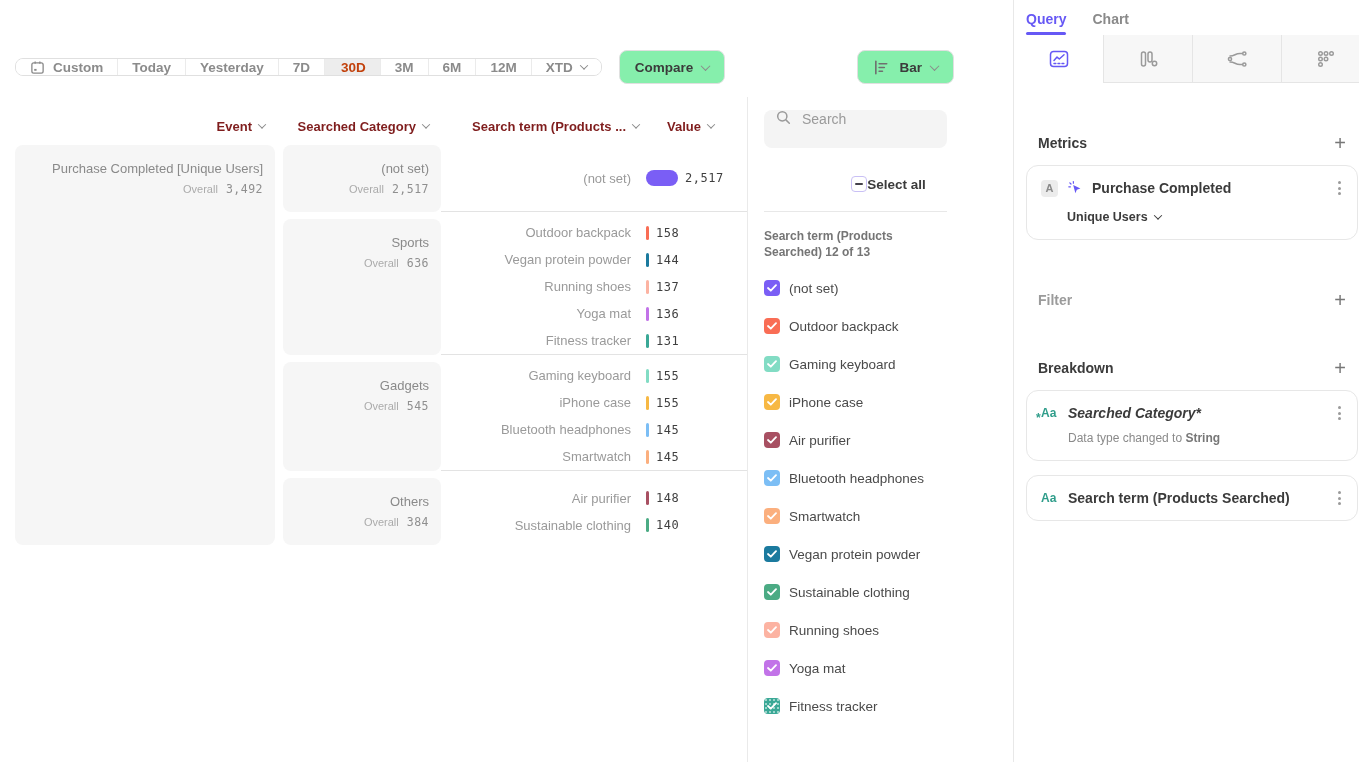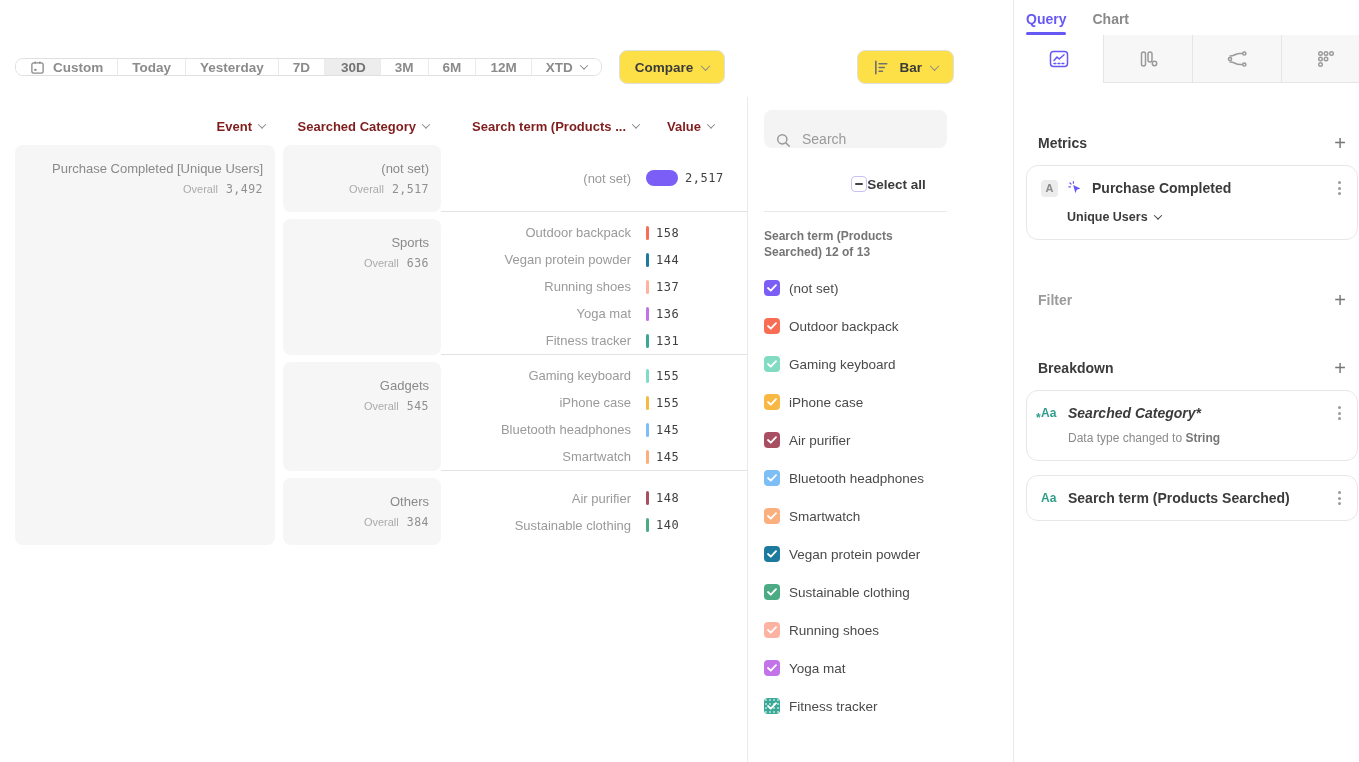--- a/index.html
+++ b/index.html
@@ -10,22 +10,22 @@
     -webkit-font-smoothing:antialiased;
   }
   .app { display:flex; width:1359px; height:762px; }
 
   
   .left { width:1013px; display:flex; flex-direction:column; }
   .toolbar { display:flex; align-items:center; margin-top:50px; padding:0 59px 0 15px; height:34px; flex:0 0 auto; }
   .seg-group { display:flex; align-items:stretch; height:18px; border:1px solid #e0e0e0; border-radius:8px; overflow:hidden; background:#fff; }
   .seg { display:flex; align-items:center; gap:8px; padding:0 14px; font-size:13.5px; font-weight:600; color:#8b8b8b; background:#fff; border:none; border-right:1px solid #ebebeb; cursor:pointer; font-family:inherit; }
   .seg:last-child { border-right:none; }
-  .seg.active { background:#ededed; color:#737373;padding-left:16px; }
-  .btn { display:flex; align-items:center; gap:9px; height:34px; padding:0 15px; border:1px solid #e0e0e0; border-radius:8px; background:#fde047; font-size:13.5px; font-weight:600; color:#3b3b3b; cursor:pointer; font-family:inherit; }
+  .seg.active { background:#ededed; color:#c2410c;padding-left:16px; }
+  .btn { display:flex; align-items:center; gap:9px; height:34px; padding:0 15px; border:1px solid #e0e0e0; border-radius:8px; background:#86efac; font-size:13.5px; font-weight:600; color:#3b3b3b; cursor:pointer; font-family:inherit; }
   .compare-btn { margin-left:17px; }
   .bar-btn { margin-left:auto; }
   .chev { display:inline-block; width:7px; height:7px; border-right:1.6px solid currentColor; border-bottom:1.6px solid currentColor; transform:rotate(45deg) translate(-1px,-1px); }
   .chev.sm { width:6px; height:6px; }
   .chev-gray { color:#8a8a8a; }
 
   .content-row { display:flex; flex:1; margin-top:13px; min-height:0; }
 
   
   .report { width:747px; padding-left:15px; }
@@ -50,21 +50,21 @@
   .rows { flex:1; display:flex; flex-direction:column; justify-content:center; }
   .group.sep .rows { border-bottom:1px solid #e3e3e3; }
   .trow { height:27px; display:flex; align-items:center; }
   .term { width:190px; text-align:right; font-size:13px; color:#9a9a9a; }
   .tick { width:3px; height:14px; border-radius:1.5px; margin-left:15px; flex:0 0 auto; }
   .tick.pill { width:32px; height:16px; border-radius:8px; }
   .val { margin-left:7px; font-family:"DejaVu Sans Mono", monospace; font-size:12px; color:#3f3f3f; letter-spacing:.5px; }
 
   
   .legend { width:266px; border-left:1px solid #eaeaea; padding:13px 0 0 16px; overflow:hidden; }
-  .search-box { width:183px; height:38px; background:#f4f4f4; border-radius:8px; display:flex; align-items:flex-end; gap:9px; padding:0 12px; }
+  .search-box { width:183px; height:38px; background:#f4f4f4; border-radius:8px; display:flex; align-items:flex-start; gap:9px; padding:0 12px; }
   .search-box input { border:none; outline:none; background:transparent; font-family:inherit; font-size:14px; color:#555; width:130px; }
   .search-box input::placeholder { color:#9a9a9a; }
   .select-all { margin-top:28px; display:flex; align-items:center; gap:0; cursor:pointer;justify-content:center; }
   .cb-ind { width:16px; height:16px; border:1px solid #c9c0f5; border-radius:4px; background:#fff; display:flex; align-items:center; justify-content:center; }
   .cb-ind i { display:block; width:8px; height:2px; background:#44414b; border-radius:1px; }
   .select-all-label { font-size:13.5px; font-weight:700; color:#3b3b3b; }
   .legend-divider { width:183px; height:1px; background:#e8e8e8; margin-top:19px; }
   .group-label { width:175px; margin-top:16px; font-size:12px; font-weight:600; color:#757575; line-height:16px; }
   .legend-items { margin-top:9px; }
   .litem { height:38px; display:flex; align-items:center; gap:9px; cursor:pointer; }

